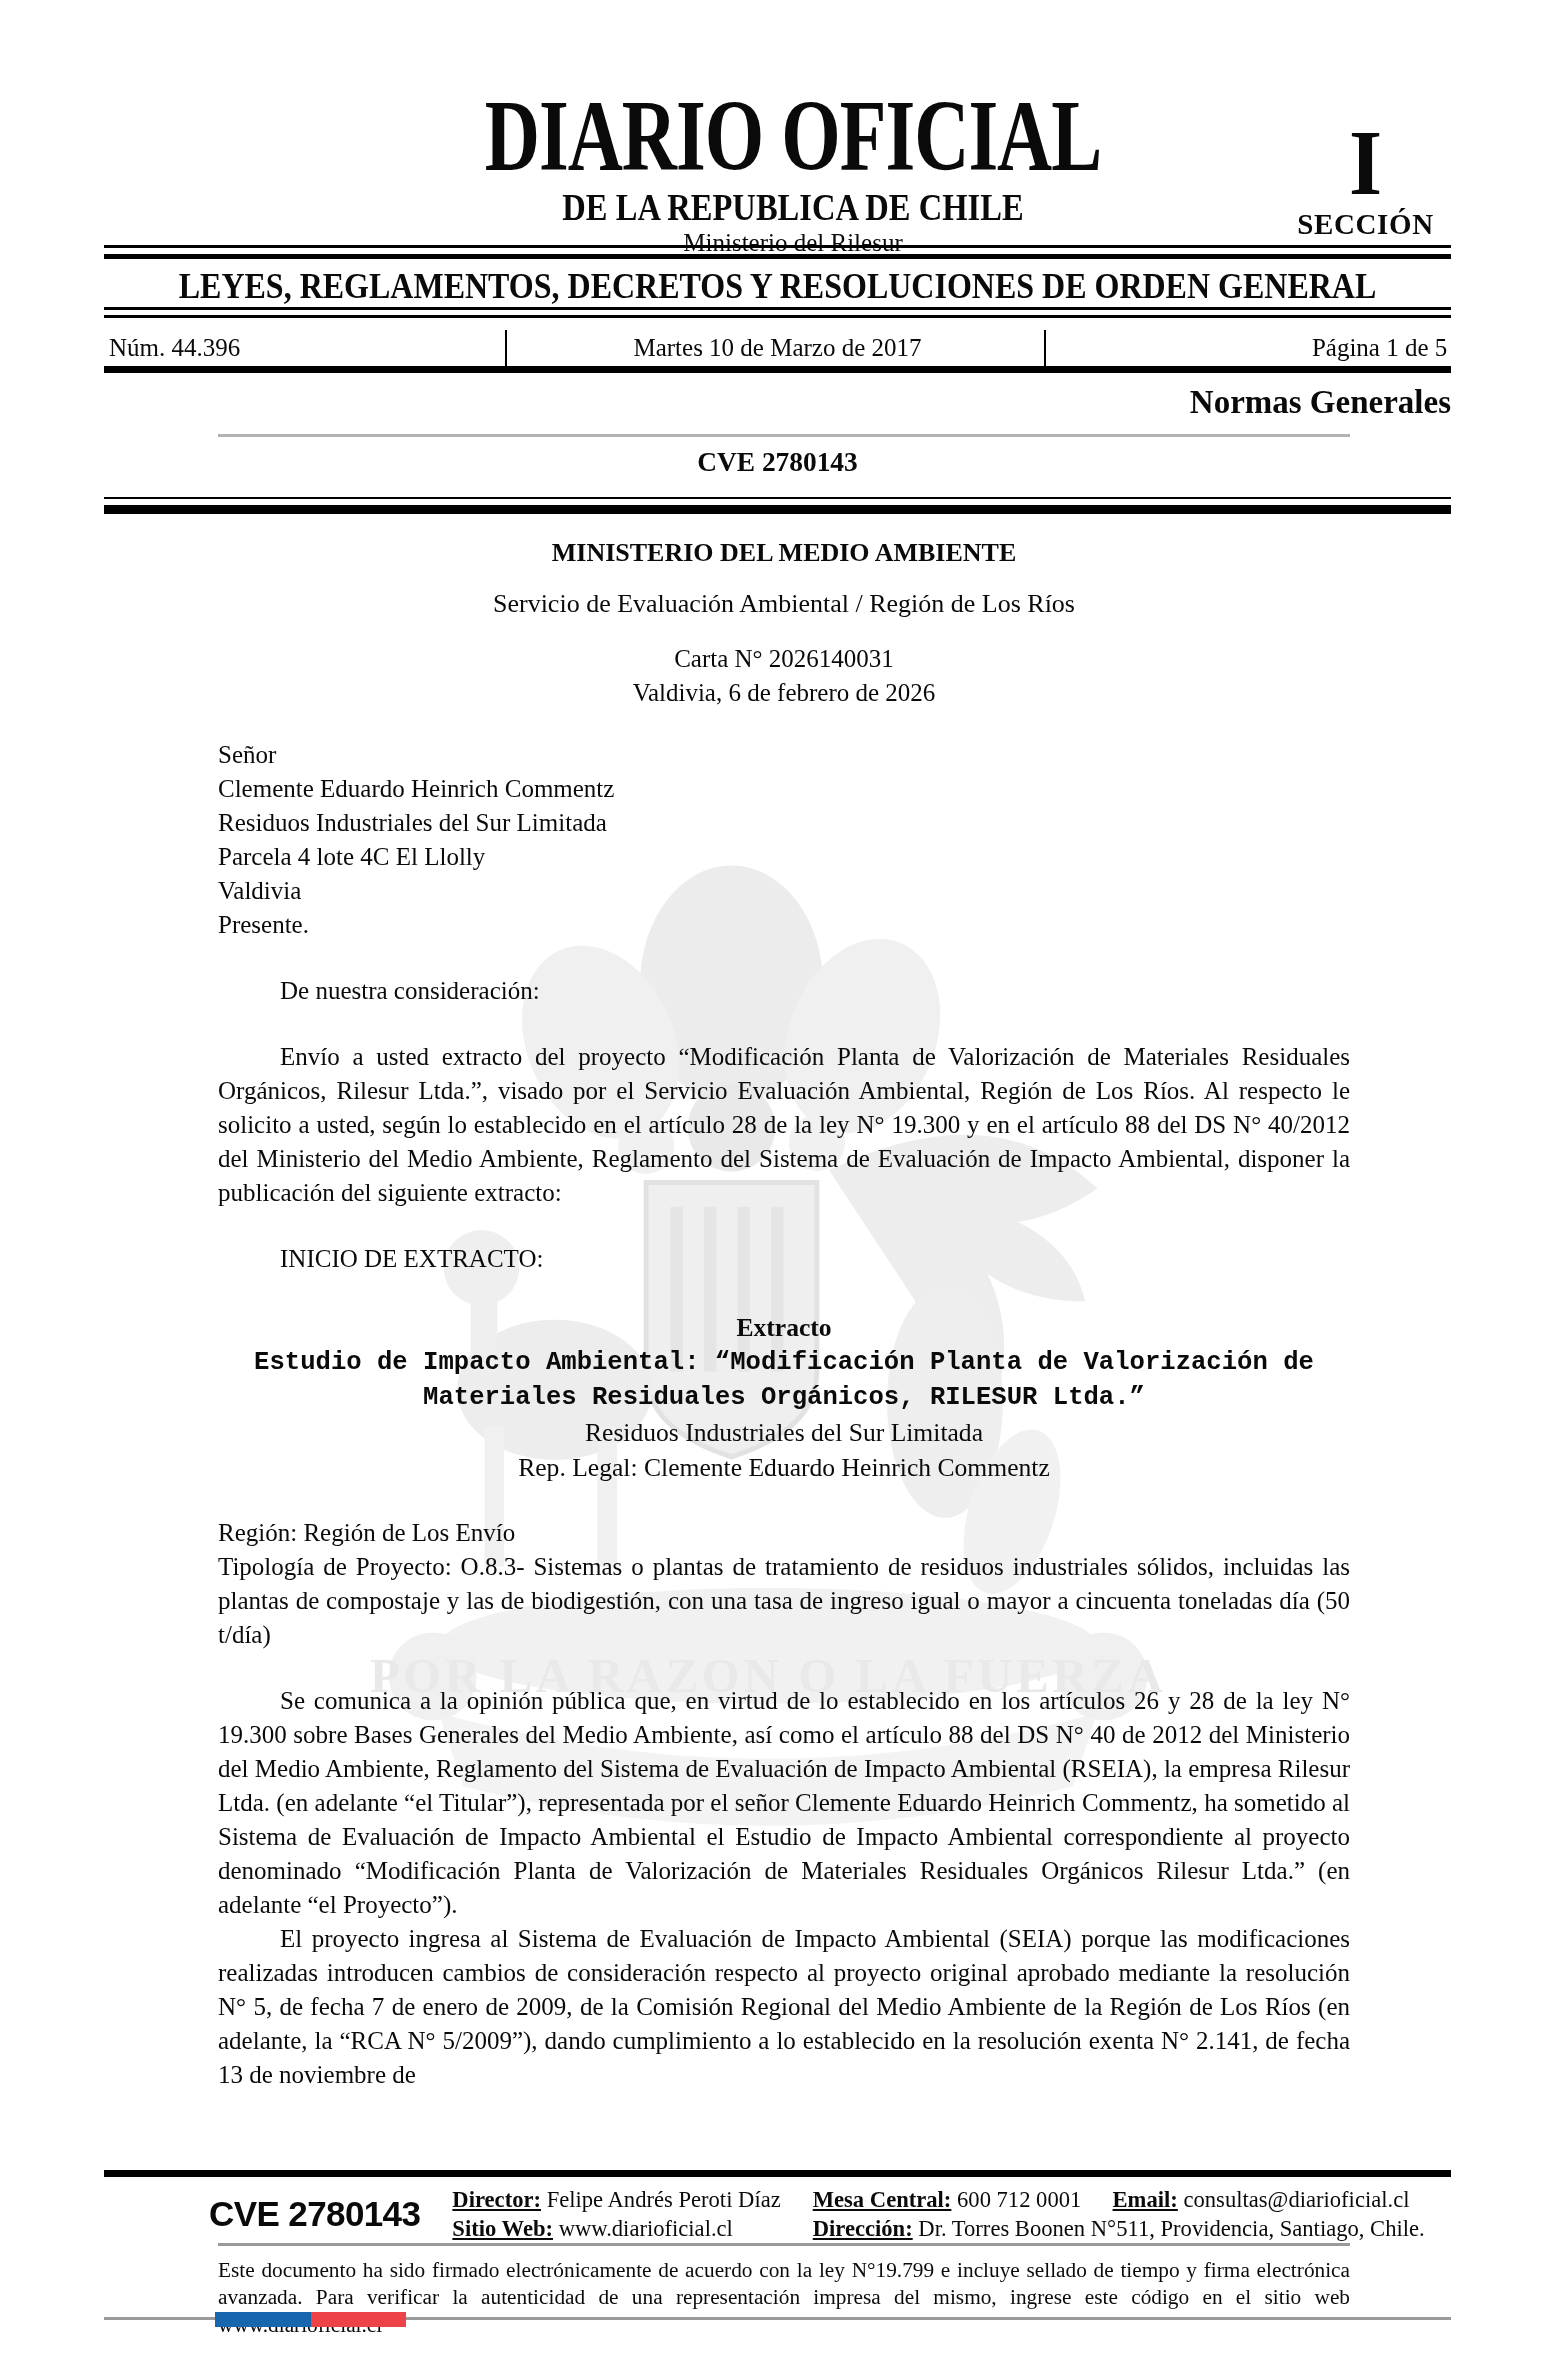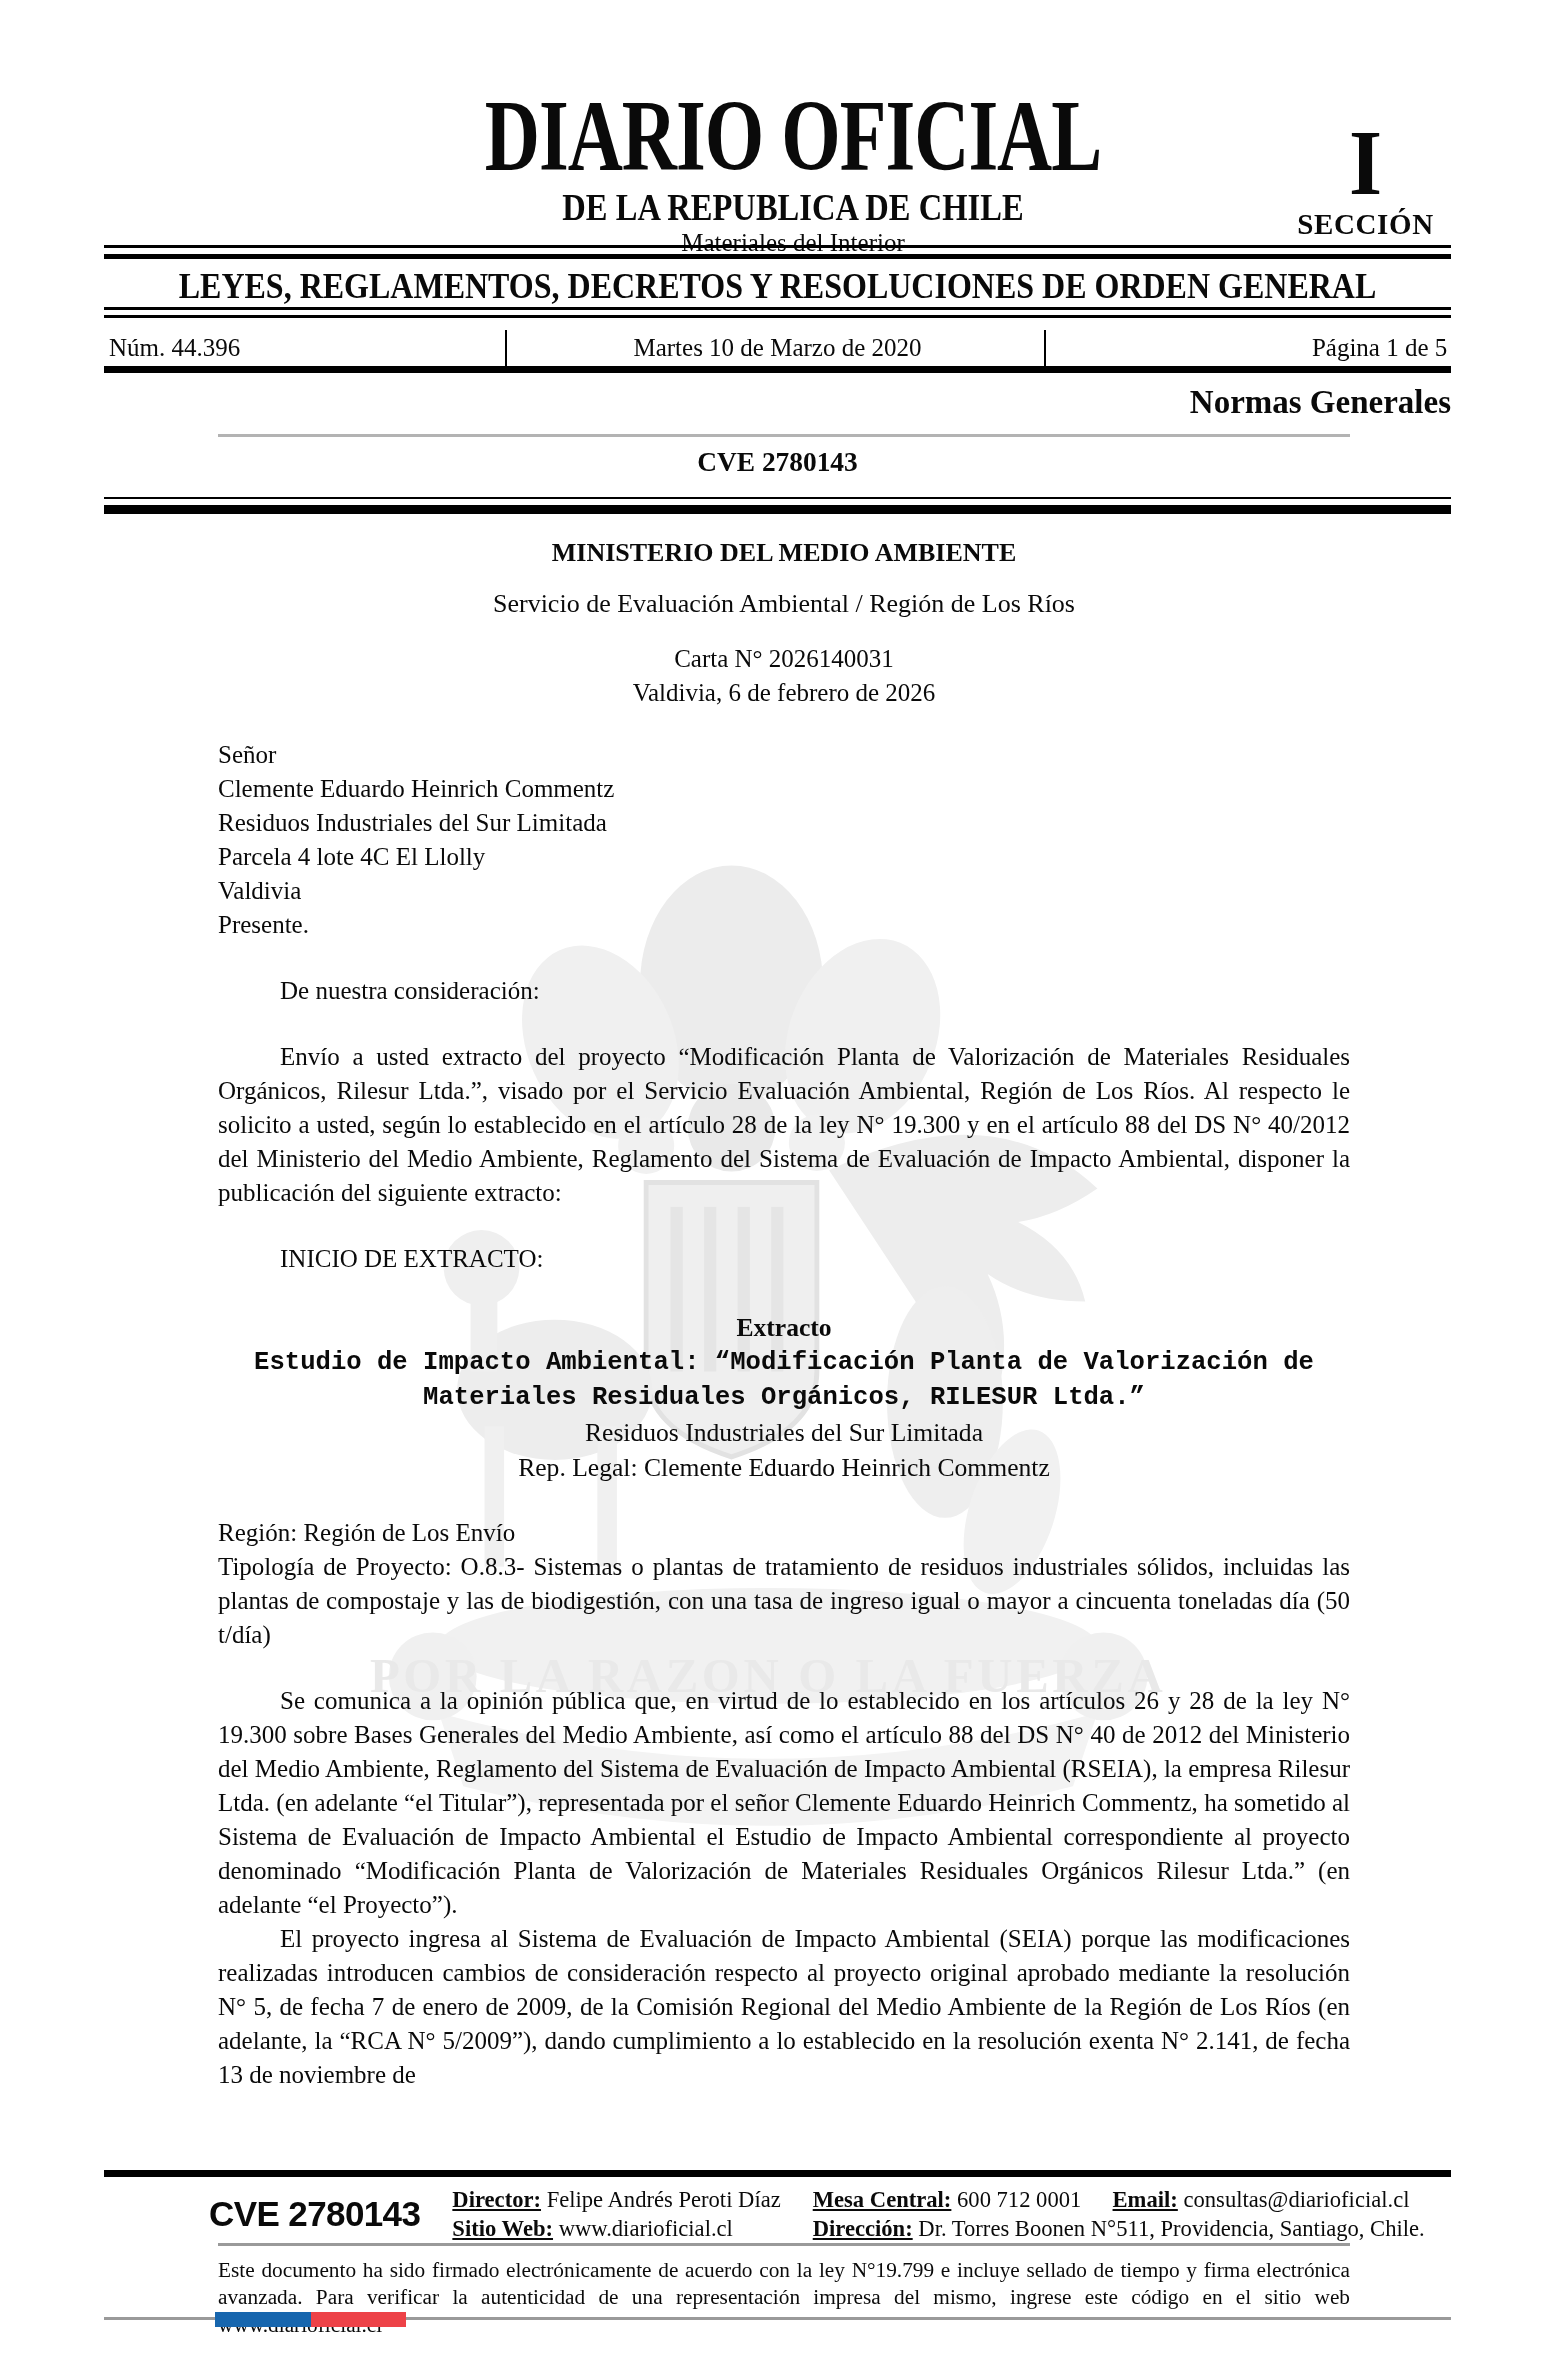--- a/index.html
+++ b/index.html
@@ -158,39 +158,39 @@
     <ellipse cx="720" cy="1320" rx="540" ry="95" fill="#f1f1f1"></ellipse>
     <path d="M180 1430 q540 150 1080 0 l-40 120 q-500 130 -1000 0 z" fill="#f3f3f3"></path>
     <circle cx="170" cy="1370" r="72" fill="#f0f0f0"></circle>
     <circle cx="1270" cy="1370" r="72" fill="#f0f0f0"></circle>
     <text x="720" y="1395" text-anchor="middle" font-size="80" fill="#e9e9e9" font-family="Liberation Serif, serif" font-weight="bold" letter-spacing="6">POR LA RAZON O LA FUERZA</text>
   </svg>
 
   <div class="masthead">
     <div class="masthead-title">DIARIO OFICIAL</div>
     <div class="masthead-sub">DE LA REPUBLICA DE CHILE</div>
-    <div class="masthead-min">Materiales del Interior</div>
+    <div class="masthead-min">Ministerio del Rilesur</div>
   </div>
 
   <div class="section-badge">
     <div class="section-number">I</div>
     <div class="section-label">SECCIÓN</div>
   </div>
 
   <div class="rule" style="top:245px;height:3px;"></div>
   <div class="rule" style="top:254px;height:4.9px;"></div>
 
   <div class="leyes-banner">LEYES, REGLAMENTOS, DECRETOS Y RESOLUCIONES DE ORDEN GENERAL</div>
 
   <div class="rule" style="top:307px;height:3px;"></div>
   <div class="rule" style="top:315px;height:3px;"></div>
 
   <div class="info-bar">
     <span class="info-left">Núm. 44.396</span>
-    <span class="info-center">Martes 10 de Marzo de 2020</span>
+    <span class="info-center">Martes 10 de Marzo de 2017</span>
     <span class="info-right">Página 1 de 5</span>
     <span class="info-divider" style="left:401px;"></span>
     <span class="info-divider" style="left:940px;"></span>
   </div>
 
   <div class="rule" style="top:366px;height:6.7px;"></div>
 
   <div class="normas-heading">Normas Generales</div>
   <div class="rule-gray" style="left:218px;top:434px;width:1132px;height:3px;background:#b3b3b3;"></div>
   <div class="cve-heading">CVE 2780143</div>

